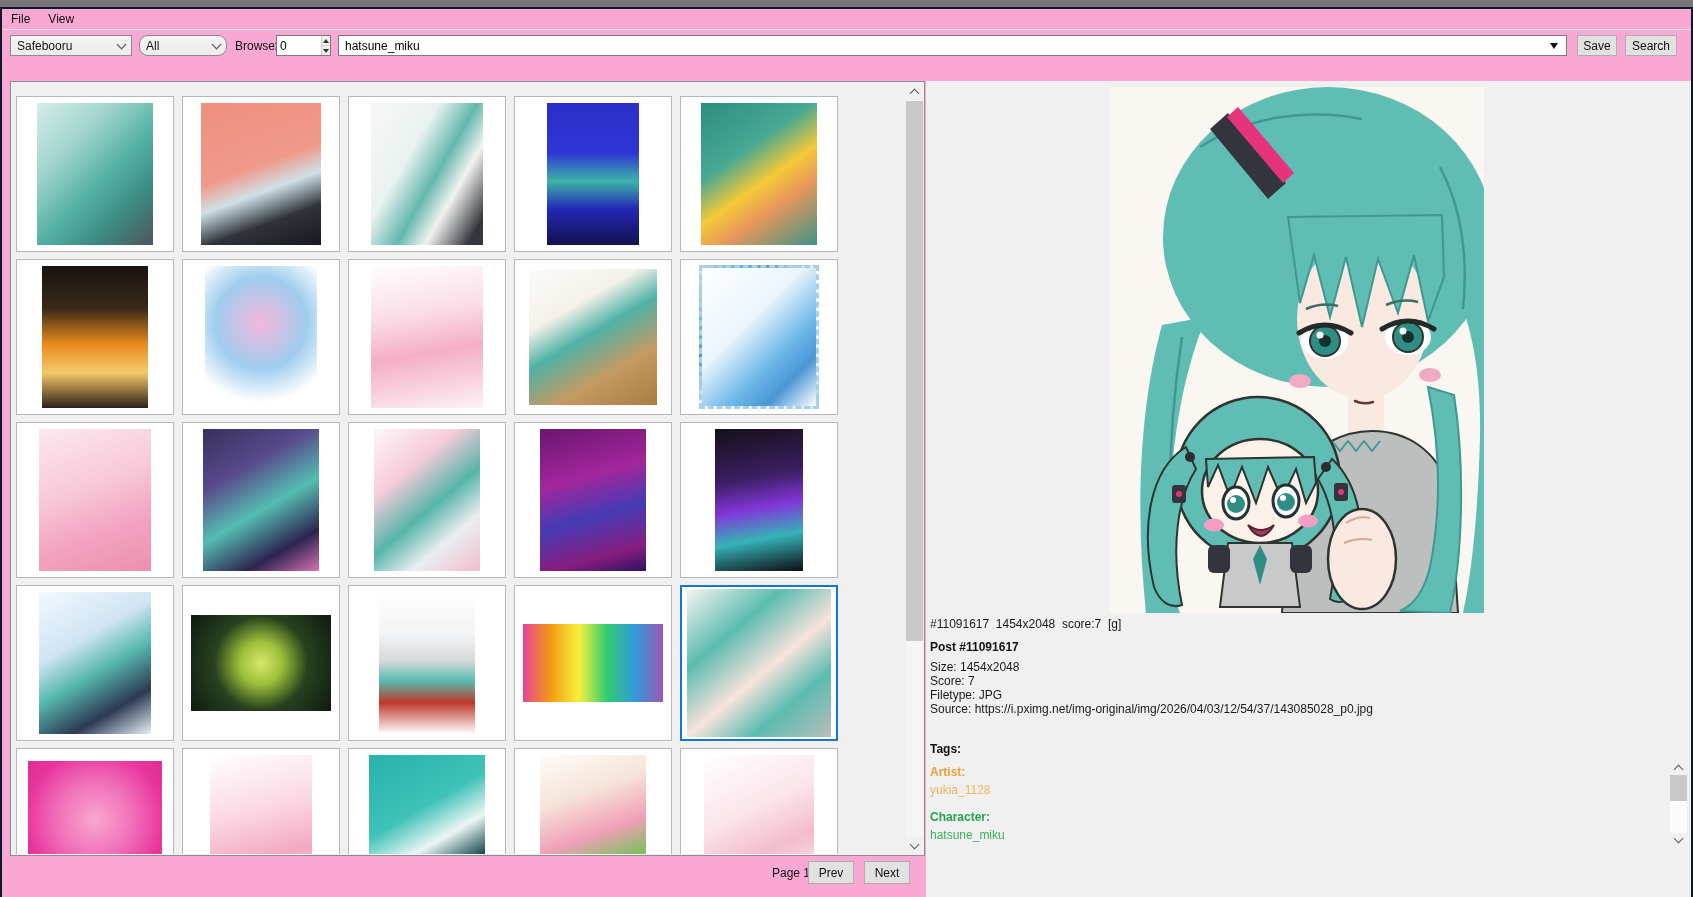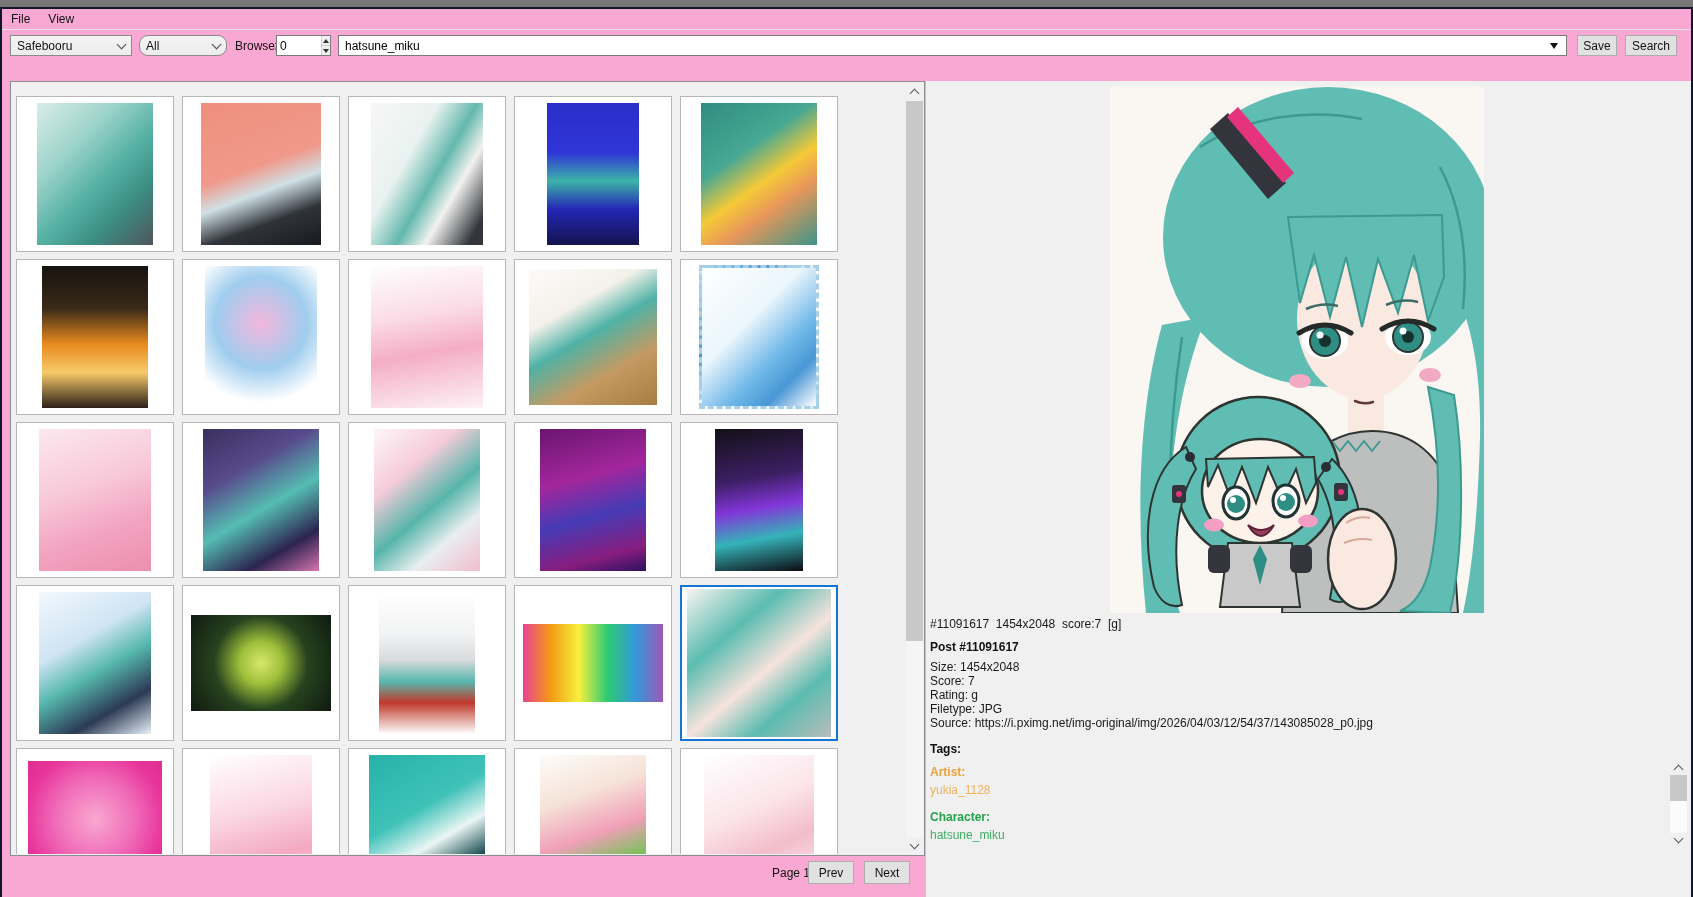--- a/index.html
+++ b/index.html
@@ -280,21 +280,20 @@
         <ellipse cx="252" cy="472" rx="34" ry="50" style="fill:var(--p-skin);stroke:var(--p-line)" stroke-width="2.5"></ellipse>
         <path d="M236,436 q12,-8 24,-5 M234,456 q14,-6 28,-3" fill="none" stroke="#d8a79a" stroke-width="2"></path>
       </svg>
     </div>
 
     <div class="caption">#11091617  1454x2048  score:7  [g]</div>
     <div class="post-title">Post #11091617</div>
     <div class="fields">
         <div class="meta-line">Size: 1454x2048</div>
         <div class="meta-line">Score: 7</div>
-        <div class="meta-line">Rating: g</div>
         <div class="meta-line">Filetype: JPG</div>
         <div class="meta-line">Source: https://i.pximg.net/img-original/img/2026/04/03/12/54/37/143085028_p0.jpg</div>
       </div>
     <div class="tags-header">Tags:</div>
     <div class="tag-groups">
         <div class="tag-label" style="color: rgb(233, 162, 60);">Artist:</div>
         <div class="tag-item" style="color: rgb(240, 179, 92);">yukia_1128</div>
         <div class="tag-label" style="color: rgb(35, 162, 76);">Character:</div>
         <div class="tag-item" style="color: rgb(63, 174, 99);">hatsune_miku</div>
       </div>

